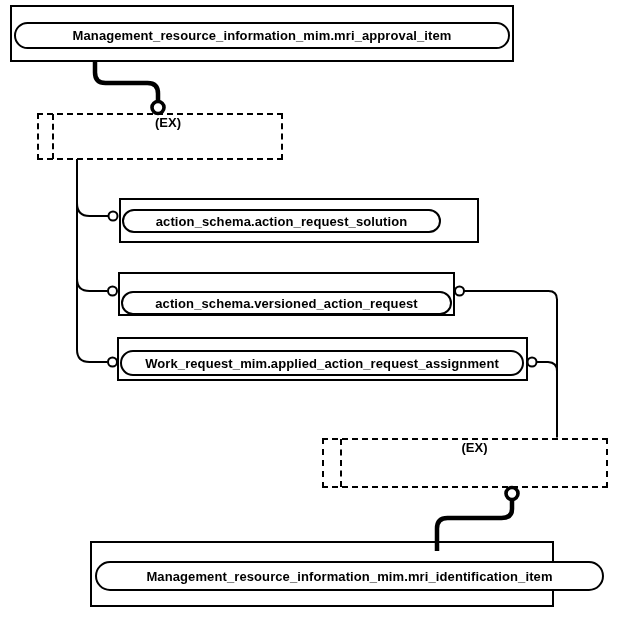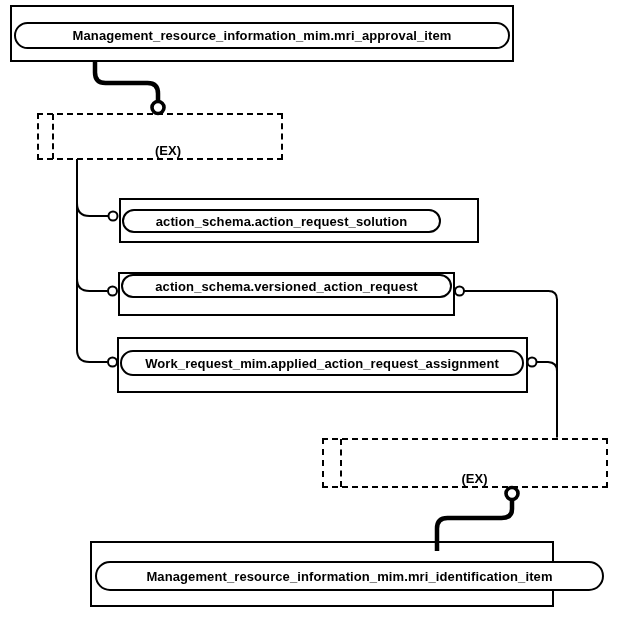--- a/index.html
+++ b/index.html
@@ -12,36 +12,36 @@
   .stadium{
     position:absolute;box-sizing:border-box;border:2px solid #000;border-radius:14px;
     display:flex;align-items:center;justify-content:center;background:#fff;
   }
   .lbl{
     font-size:13px;font-weight:bold;color:#000;white-space:nowrap;
     letter-spacing:0.1px;line-height:1;
   }
   .select{
     position:absolute;box-sizing:border-box;border:2.5px dashed #000;background:transparent;
-    display:flex;flex-direction:column;align-items:center;justify-content:flex-end;gap:2px;
+    display:flex;flex-direction:column;align-items:center;justify-content:flex-start;gap:2px;
   }
   .select .vline{
     position:absolute;top:-1px;bottom:-1px;width:0;border-left:2.5px dashed #000;
   }
   .select .txt{position:relative;font-size:13px;font-weight:bold;color:#000;white-space:nowrap;line-height:15px;}
   
   #top-pageref{left:10px;top:5px;width:504px;height:57px;}
   #top-stadium{left:2px;top:15px;width:496px;height:27px;}
   #sel-approval{left:37px;top:113px;width:246px;height:47px;padding-left:16px;}
   #sel-approval .vline{left:13px;}
   #box-solution{left:119px;top:198px;width:360px;height:45px;border-width:2px;}
   #stad-solution{left:1px;top:9px;width:319px;height:24px;border-radius:12px;}
   #box-versioned{left:118px;top:272px;width:337px;height:44px;border-width:2px;}
-  #stad-versioned{left:1px;top:0;width:331px;height:24px;border-radius:12px;}
-  #box-applied{left:117px;top:337px;width:411px;height:56px;}
+  #stad-versioned{left:1px;top:17px;width:331px;height:24px;border-radius:12px;}
+  #box-applied{left:117px;top:337px;width:411px;height:44px;}
   #stad-applied{left:1px;top:11px;width:404px;height:26px;border-radius:13px;}
   #sel-ident{left:322px;top:438px;width:286px;height:50px;padding-left:19px;}
   #sel-ident .vline{left:16px;}
   #bottom-pageref{left:90px;top:541px;width:464px;height:66px;}
   #bottom-stadium{left:3px;top:18px;width:509px;height:30px;border-radius:15px;}
 </style>
 </head>
 <body>
 
 <div id="canvas">

